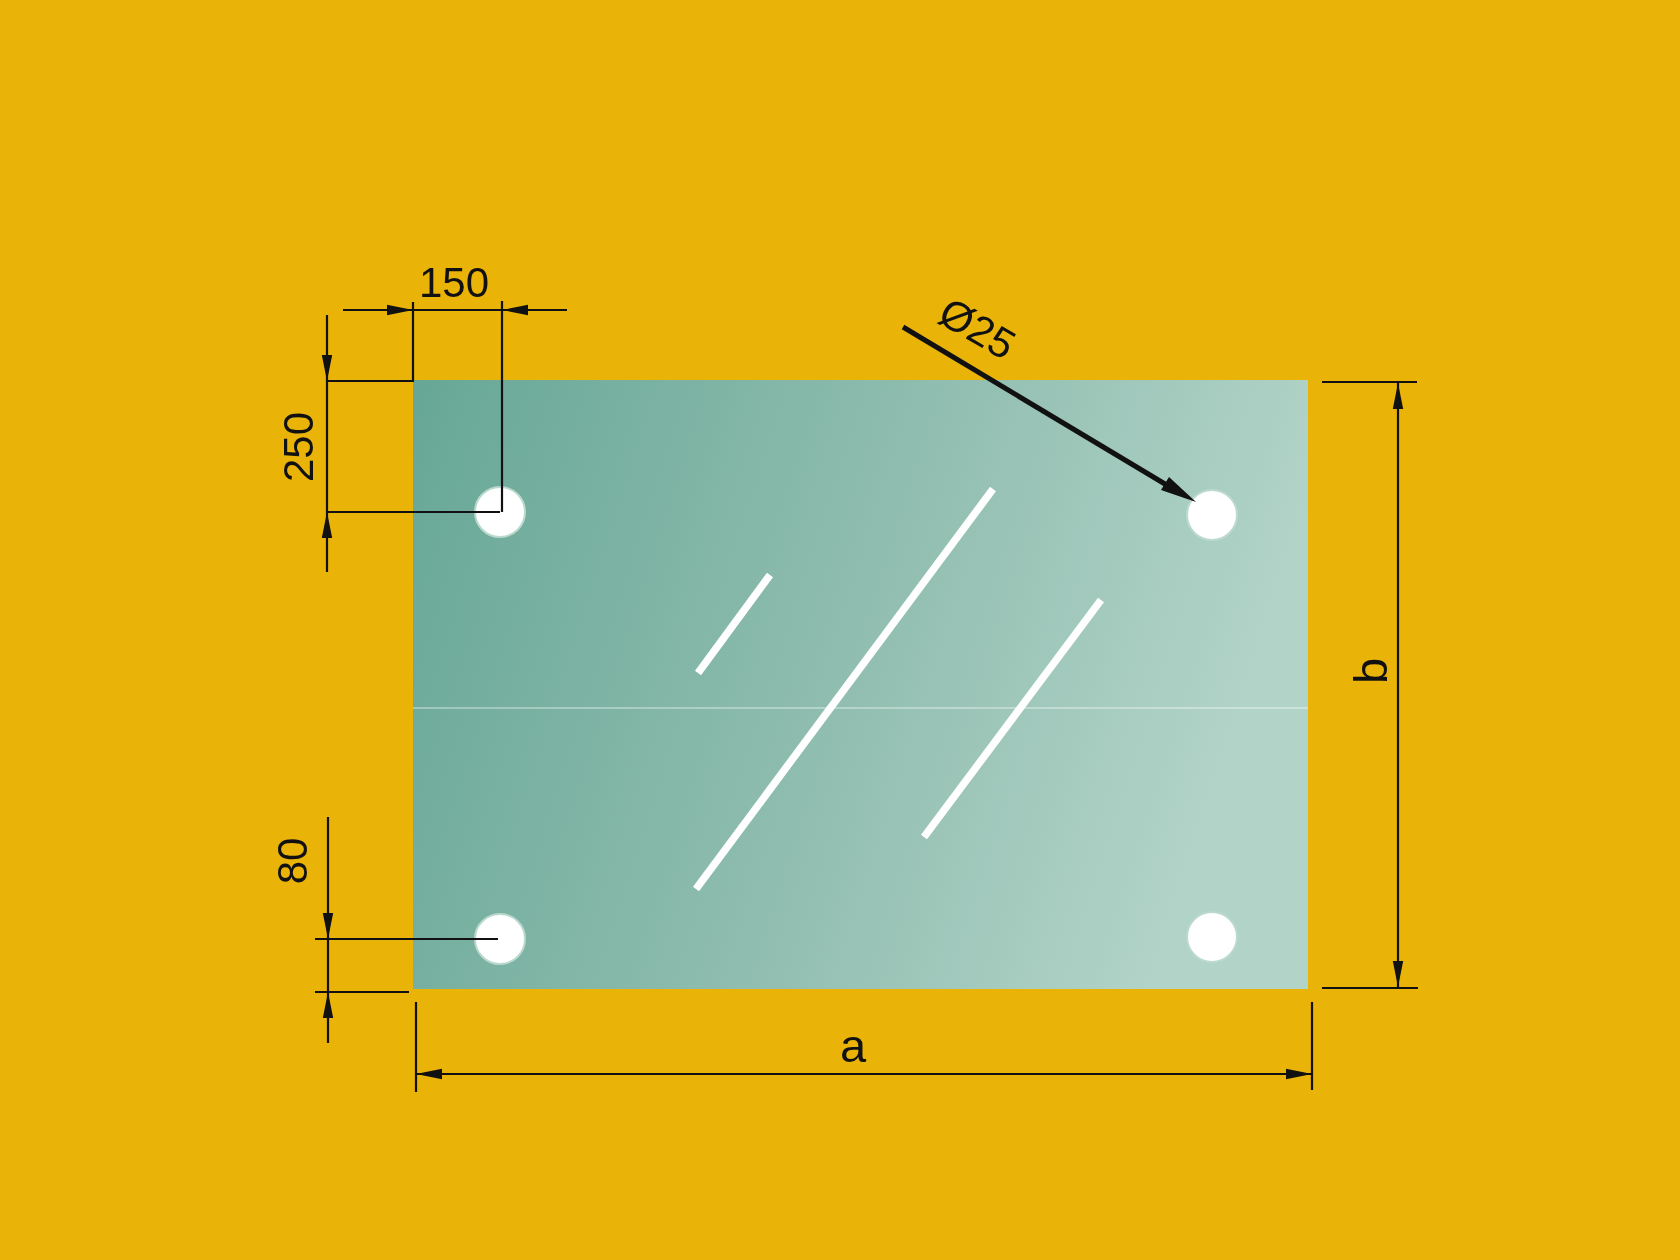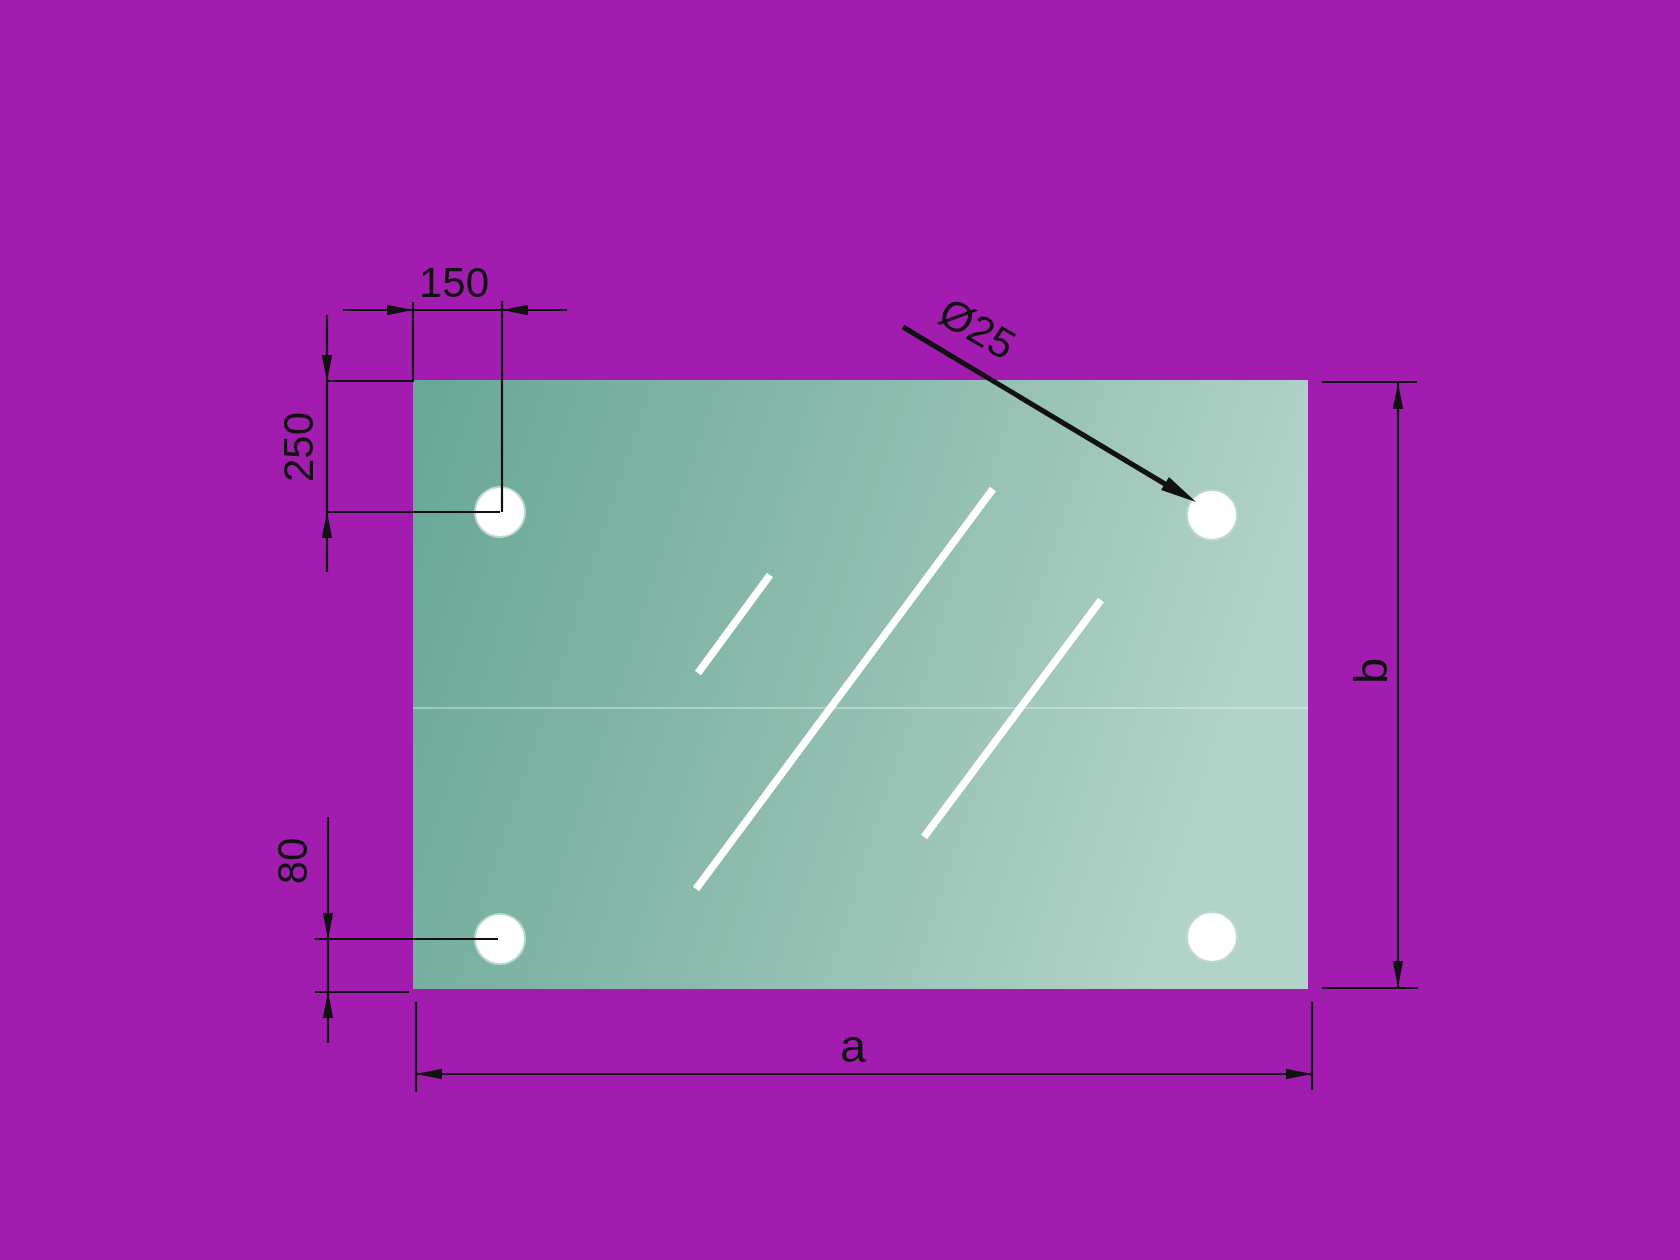--- a/index.html
+++ b/index.html
@@ -1,20 +1,20 @@
 <!DOCTYPE html>
 <html><head>
 <meta charset="utf-8">
 <style>
   html, body { margin: 0; padding: 0; background: #ffffff; }
   .canvas {
     position: relative;
     width: 1680px;
     height: 1260px;
-    background: #a21caf;
+    background: #eab308;
     font-family: "Liberation Sans", sans-serif;
     overflow: hidden;
   }
   svg { display: block; }
   .dim-line   { stroke: #111111; stroke-width: 2.2; fill: none; }
   .leader     { stroke: #111111; stroke-width: 5;   fill: none; }
   .arrowhead  { fill: #111111; stroke: none; }
   .dim-text   { fill: #111111; font-family: "Liberation Sans", sans-serif; font-size: 42px; }
   .var-text   { fill: #111111; font-family: "Liberation Sans", sans-serif; font-size: 47px; }
   .shine      { stroke-width: 7.5; stroke-linecap: butt; fill: none; }

